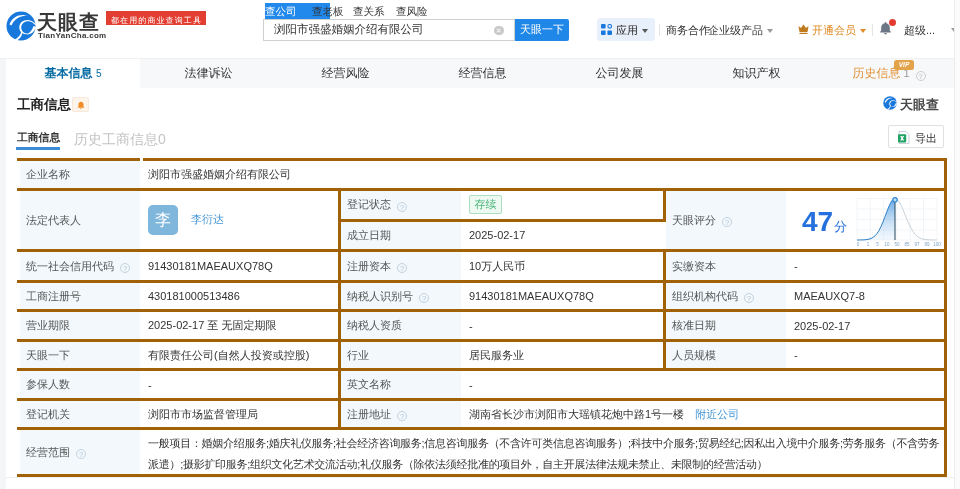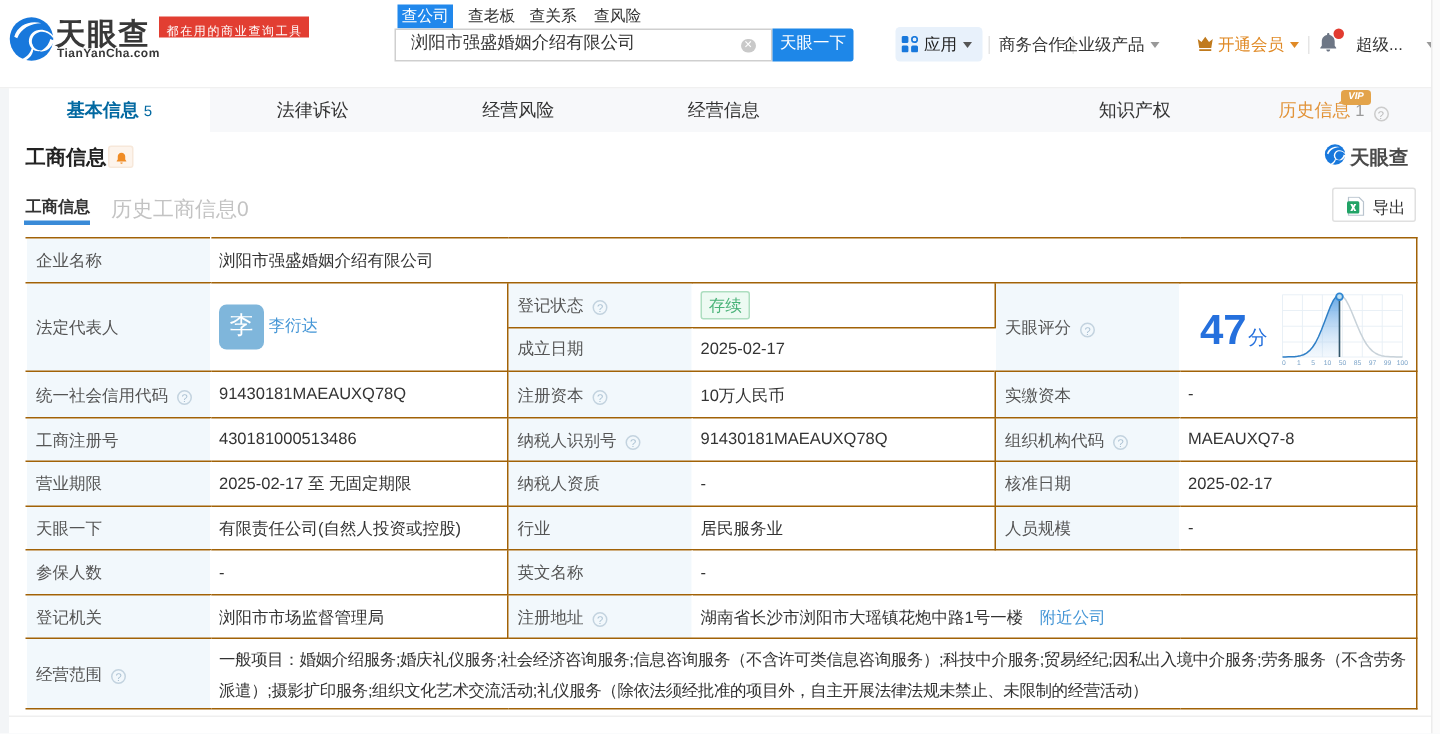--- a/index.html
+++ b/index.html
@@ -10,21 +10,21 @@
   
   #header { position:absolute; left:0; top:0; width:960px; height:59px; background:#fff; border-bottom:1px solid #f0f0f0; }
 
   
   #redbox { position:absolute; left:106px; top:11px; width:100px; height:14px; background:#e23e32; color:#fff; text-align:center; overflow:hidden; }
   #redbox .l1 { font-size:8px; letter-spacing:1.1px; margin-top:3.5px; margin-left:1px; white-space:nowrap; }
   #redbox .l2 { font-size:6.4px; margin-top:3px; white-space:nowrap; }
 
   
   .stab { position:absolute; top:3px; height:16px; line-height:16px; font-size:10.5px; color:#333; }
-  #stab1 { left:265px; width:37px; background:#2188ec; color:#fff; text-align:center; }
+  #stab1 { left:265px; width:65px; background:#2188ec; color:#fff; text-align:left; }
 
   #searchbox { position:absolute; left:263px; top:19px; width:252px; height:21.5px; border:1px solid #cfcfcf; background:#fff; font-size:11.5px; color:#333; line-height:19.5px; padding-left:10px; }
   #clearicon { position:absolute; left:494px; top:25.5px; width:9.5px; height:9.5px; border-radius:50%; background:#c9c9c9; color:#fff; font-size:7px; line-height:9.5px; text-align:center; }
   #searchbtn { position:absolute; left:515px; top:19px; width:54px; height:21.5px; background:#1e87e8; color:#fff; font-size:11px; text-align:center; line-height:21.5px; border-radius:0 2px 2px 0; }
 
   
   .hmenu { position:absolute; top:22px; height:16px; line-height:16px; font-size:11px; color:#333; white-space:nowrap; }
   #appbox { position:absolute; left:597px; top:18px; width:58px; height:23px; background:#e8f1fb; border-radius:3px; }
   .hdivider { position:absolute; top:24px; width:1px; height:12px; background:#e5e5e5; }
   .caret { display:inline-block; width:0; height:0; border-left:3.5px solid transparent; border-right:3.5px solid transparent; border-top:4px solid #555; vertical-align:middle; margin-left:4px; margin-bottom:1px; }
@@ -33,21 +33,21 @@
   #nav { position:absolute; left:6px; top:59px; width:948px; height:29px; background:#f7f8fa; }
   .ntab { position:absolute; top:0; height:29px; line-height:29px; text-align:center; font-size:12px; color:#333; }
 
   
   #card { position:absolute; left:6px; top:88px; width:948px; height:401px; background:#fff; }
   #cardline { position:absolute; left:6px; top:477px; width:948px; height:1px; background:#efefef; }
   #scrolltrack { position:absolute; left:954px; top:0; width:6px; height:489px; background:#fbfbfb; border-left:1px solid #ececec; }
 
   
   table { border-collapse:collapse; table-layout:fixed; position:absolute; left:17px; top:158px; width:927px; font-size:11px; }
-  td { border:1px solid #a16207; vertical-align:middle; overflow:hidden; }
+  td { border:3px solid #a16207; vertical-align:middle; overflow:hidden; }
   td.lb { background:#f2f8fc; color:#555; padding-left:6px; border-left-color:#fff; border-right-color:#fff; }
   td.vl { background:#fff; color:#333; padding-left:5px; }
   .qm { display:inline-block; width:10px; height:10px; border:1px solid #c3d3df; border-radius:50%; color:#adc3d4; font-size:7.5px; line-height:9px; text-align:center; margin-left:3px; vertical-align:-1.5px; background:transparent; }
   .link { color:#4596d6; }
 </style>
 </head>
 <body>
 
 <div id="header">
 
@@ -100,20 +100,21 @@
   <div class="abs" style="left:889px;top:19px;width:7px;height:7px;border-radius:50%;background:#e23b30"></div>
   <div class="hmenu" style="left:904px">超级...</div>
   <span class="caret abs" style="left:947px;top:28px;border-top-color:#999"></span>
 </div>
 
 <div id="nav">
   <div class="ntab" style="left:0;width:134px;background:#fff;color:#0369a1;font-weight:bold">基本信息 <span style="font-size:10px;font-weight:normal">5</span></div>
   <div class="ntab" style="left:134px;width:137px">法律诉讼</div>
   <div class="ntab" style="left:408px;width:137px">经营信息</div>
   <div class="ntab" style="left:271px;width:137px">经营风险</div>
+  <div class="ntab" style="left:545px;width:137px">公司发展</div>
   <div class="ntab" style="left:682px;width:137px">知识产权</div>
   <div class="ntab" style="left:819px;width:128px;color:#e2943a">历史信息<span style="color:#999;font-size:11px"> 1 </span><span class="qm" style="border-color:#ccc;color:#bbb">?</span></div>
   <div class="abs" style="left:888px;top:1px;width:20px;height:9.5px;background:#e3a34a;border-radius:2.5px;color:#fff;font-size:6.5px;font-weight:bold;font-style:italic;text-align:center;line-height:9.5px">VIP</div>
 </div>
 
 <div id="card"></div>
 <div id="cardline"></div>
 <div id="scrolltrack"></div>
 
 <div class="abs" style="left:17px;top:96px;font-size:13.5px;font-weight:bold;color:#222">工商信息</div>
@@ -157,21 +158,21 @@
     </colgroup>
   <tbody>
       <tr style="height:30px">
     <td class="lb">企业名称</td>
     <td class="vl" colspan="5">浏阳市强盛婚姻介绍有限公司</td>
   </tr>
   <tr style="height:29px">
     <td class="lb" rowspan="2">法定代表人</td>
     <td class="vl" rowspan="2">
       <span style="display:inline-block;width:30px;height:30px;border-radius:5px;background:#7fb6db;color:#fff;font-size:16px;text-align:center;line-height:30px;vertical-align:middle">李</span>
-      <span class="link" style="margin-left:0">李衍达</span>
+      <span class="link" style="margin-left:10px">李衍达</span>
     </td>
     <td class="lb">登记状态 <span class="qm">?</span></td>
     <td class="vl"><span style="display:inline-block;border:1px solid #aedec0;background:#edfaf2;color:#4bb379;padding:1px 4.5px;border-radius:2px">存续</span></td>
     <td class="lb" rowspan="2">天眼评分 <span class="qm">?</span></td>
     <td class="vl" rowspan="2" style="padding:0">
       <div style="position:relative;width:100%;height:58px">
         <span style="position:absolute;left:13px;top:15px;font-size:28px;font-weight:bold;color:#2570dd">47</span>
         <span style="position:absolute;left:45px;top:27px;font-size:13px;color:#2570dd">分</span>
         <svg style="position:absolute;left:66px;top:5px" width="86" height="50" viewBox="0 0 86 50">
           <defs>

